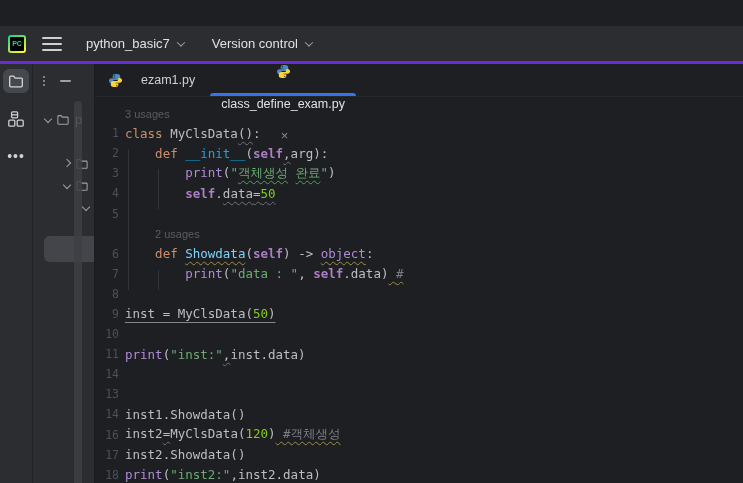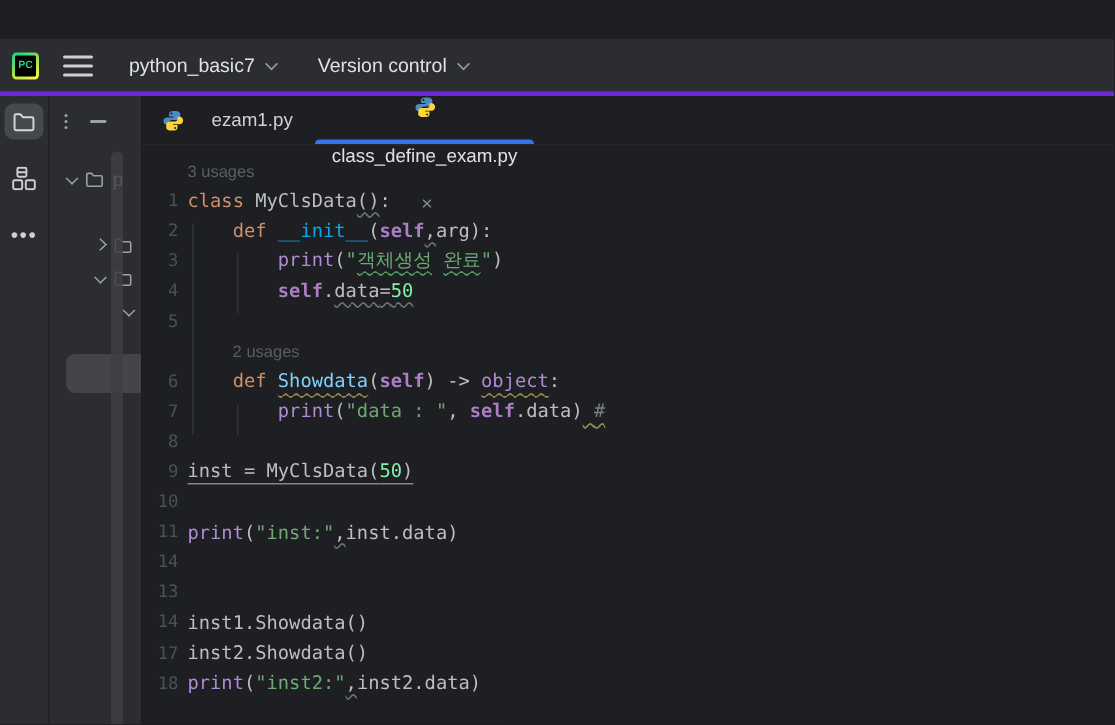--- a/index.html
+++ b/index.html
@@ -75,21 +75,21 @@
   .inlay { font-family:"Liberation Sans", sans-serif; font-size:11px; color:#5A5D63; cursor:pointer; }
   .guide { position:absolute; width:1px; background:#313438; }
   .caret { position:absolute; left:30px; top:402px; width:2px; height:9px; background:#CED0D6; }
   
   .tk-kw { color:#CF8E6D; }
   .tk-pl { color:#BCBEC4; }
   .tk-mg { color:#0ea5e9; }
   .tk-sf { color:#AB7EC5;font-weight:bold; }
   .tk-bi { color:#AE8BD6;margin-top:48px; }
   .tk-st { color:#6AAB73; }
-  .tk-nu { color:#86efac; }
+  .tk-nu { color:#84cc16; }
   .tk-cm { color:#7A7E85; }
   .tk-fn { color:#7dd3fc; }
   
   .u-wy { text-decoration:underline wavy #9A8F4D; text-decoration-thickness:1px; text-underline-offset:3px; }
   .u-wg { text-decoration:underline wavy #51A161; text-decoration-thickness:1px; text-underline-offset:3px; }
   .u-wgr{ text-decoration:underline wavy #6E7277; text-decoration-thickness:1px; text-underline-offset:3px; }
   .u-sol{ text-decoration:underline solid #83868C; text-decoration-thickness:1px; text-underline-offset:4px; }
   svg { display:block; }
 </style>
 </head>
@@ -228,20 +228,21 @@
             <div class="crow"><span class="gut"></span><span class="codetext"><span class="inlay" style="padding-left: 30.08px;">2 usages</span></span></div>
             <div class="crow"><span class="gut">6</span><span class="codetext"><span class="tk-pl">    </span><span class="tk-kw">def</span><span class="tk-pl"> </span><span class="tk-fn u-wy">Showdata</span><span class="tk-pl">(</span><span class="tk-sf">self</span><span class="tk-pl">) -&gt; </span><span class="tk-bi u-wy">object</span><span class="tk-pl">:</span></span></div>
             <div class="crow"><span class="gut">7</span><span class="codetext"><span class="tk-pl">        </span><span class="tk-bi">print</span><span class="tk-pl">(</span><span class="tk-st">"data : "</span><span class="tk-pl">, </span><span class="tk-sf">self</span><span class="tk-pl">.data)</span><span class="tk-pl u-wy"> </span><span class="tk-cm u-wy">#</span></span></div>
             <div class="crow"><span class="gut">8</span><span class="codetext"></span></div>
             <div class="crow"><span class="gut">9</span><span class="codetext"><span class="tk-pl u-sol">inst = MyClsData(</span><span class="tk-nu u-sol">50</span><span class="tk-pl u-sol">)</span></span></div>
             <div class="crow"><span class="gut">10</span><span class="codetext"></span></div>
             <div class="crow"><span class="gut">11</span><span class="codetext"><span class="tk-bi">print</span><span class="tk-pl">(</span><span class="tk-st">"inst:"</span><span class="tk-pl u-wgr">,</span><span class="tk-pl">inst.data)</span></span></div>
             <div class="crow"><span class="gut">14</span><span class="codetext"></span></div>
             <div class="crow"><span class="gut">13</span></div>
             <div class="crow"><span class="gut">14</span><span class="codetext"><span class="tk-pl">inst1.Showdata()</span></span></div>
+            <div class="crow"><span class="gut">16</span><span class="codetext"><span class="tk-pl">inst2</span><span class="tk-pl u-wgr">=</span><span class="tk-pl">MyClsData(</span><span class="tk-nu">120</span><span class="tk-pl">)</span><span class="tk-pl u-wy"> </span><span class="tk-cm u-wy">#객체생성</span></span></div>
             <div class="crow"><span class="gut">17</span><span class="codetext"><span class="tk-pl">inst2.Showdata()</span></span></div>
             <div class="crow"><span class="gut">18</span><span class="codetext"><span class="tk-bi">print</span><span class="tk-pl">(</span><span class="tk-st">"inst2:"</span><span class="tk-pl u-wgr">,</span><span class="tk-pl">inst2.data)</span></span></div>
           </div>
         <div class="guide" style="left:33px;top:52px;height:141px"></div>
         <div class="guide" style="left:63px;top:72px;height:40px"></div>
         <div class="guide" style="left:63px;top:173px;height:20px"></div>
         <div class="caret"></div>
       </div>
     </div>
   </div>

